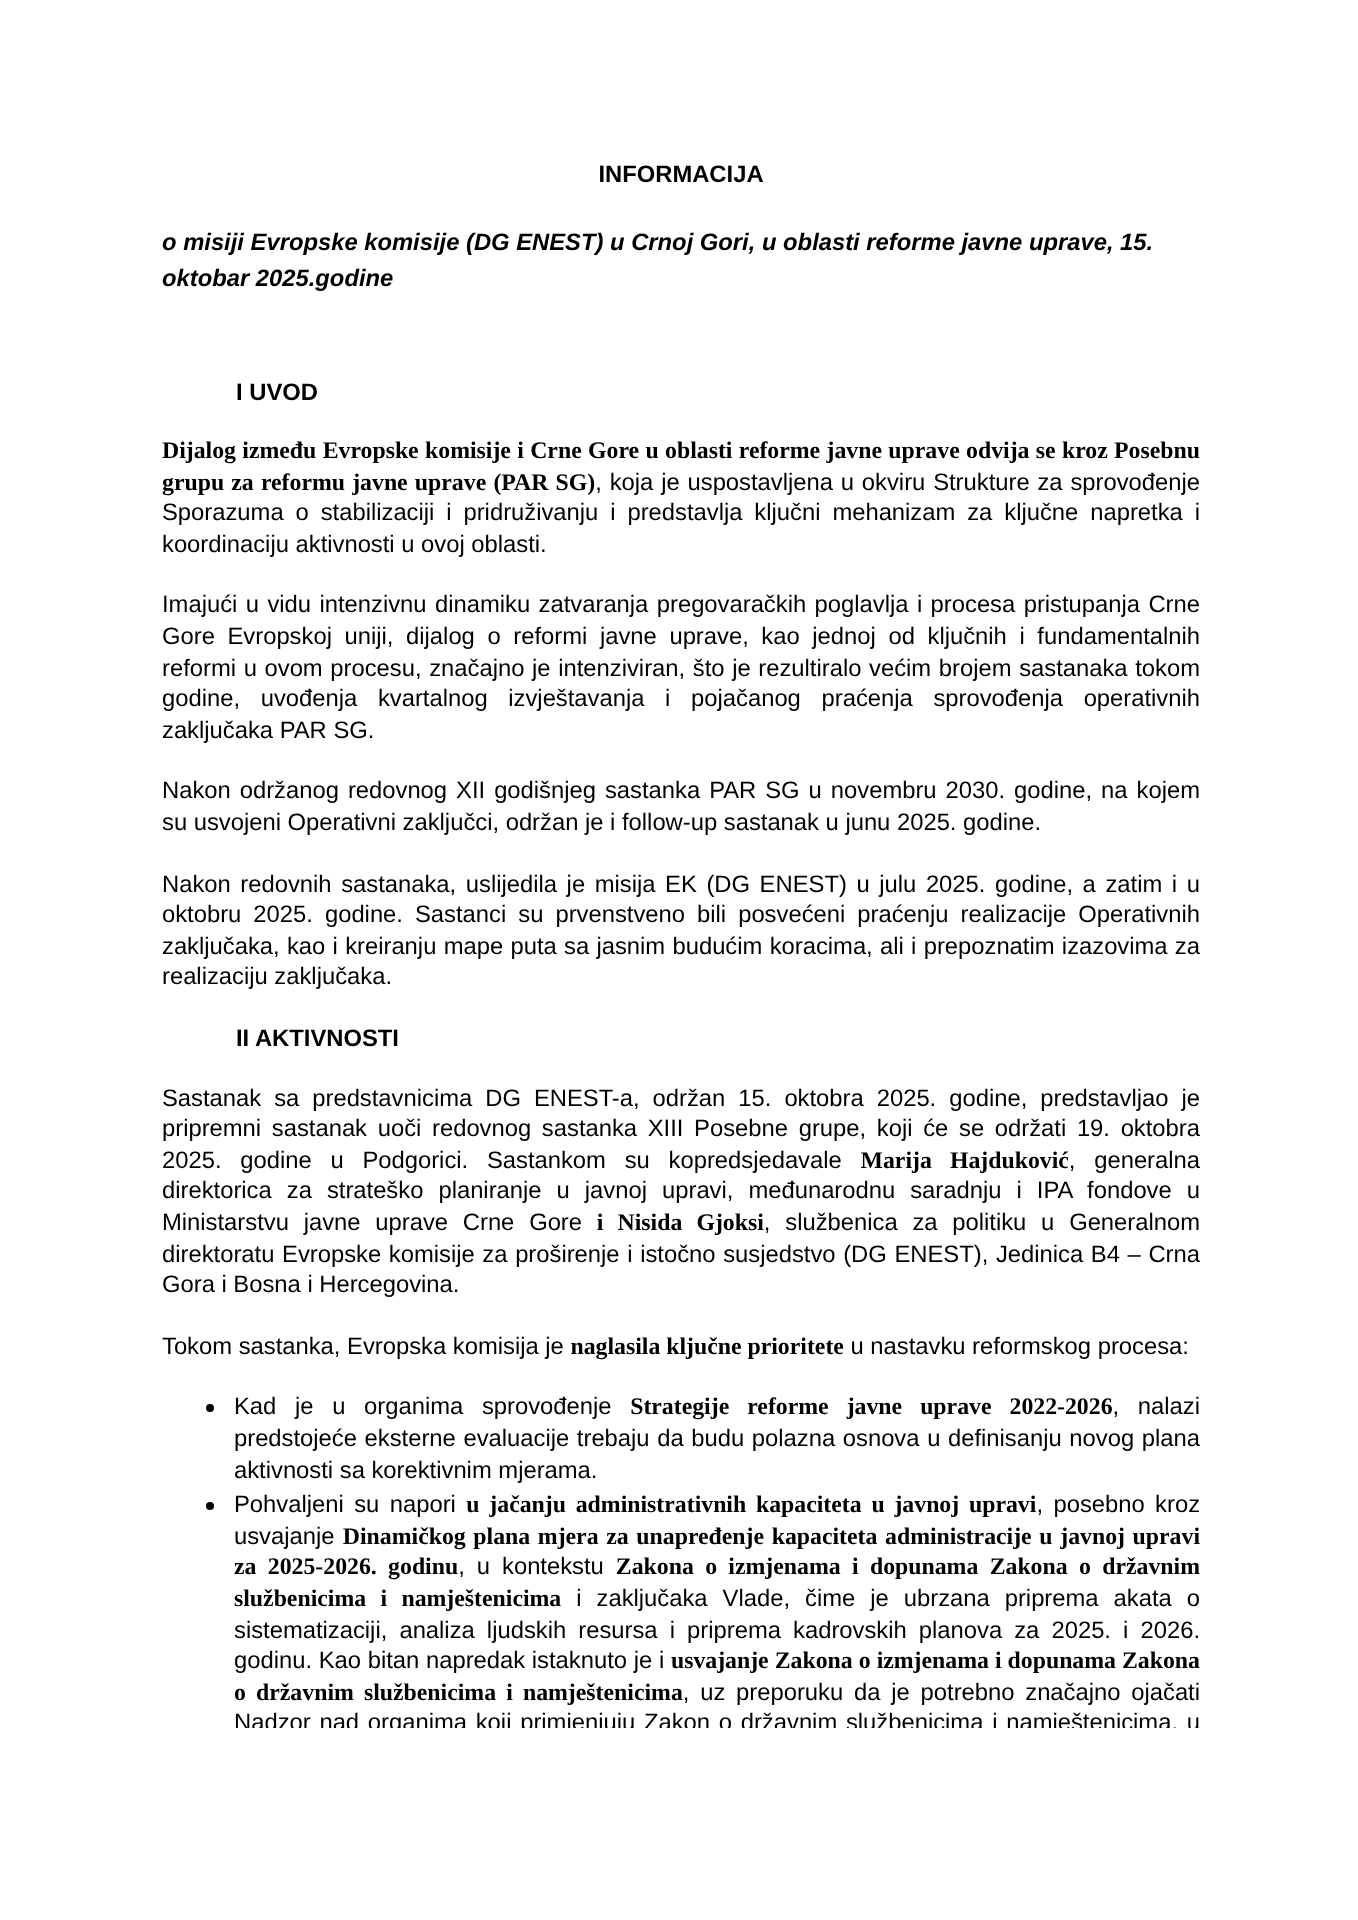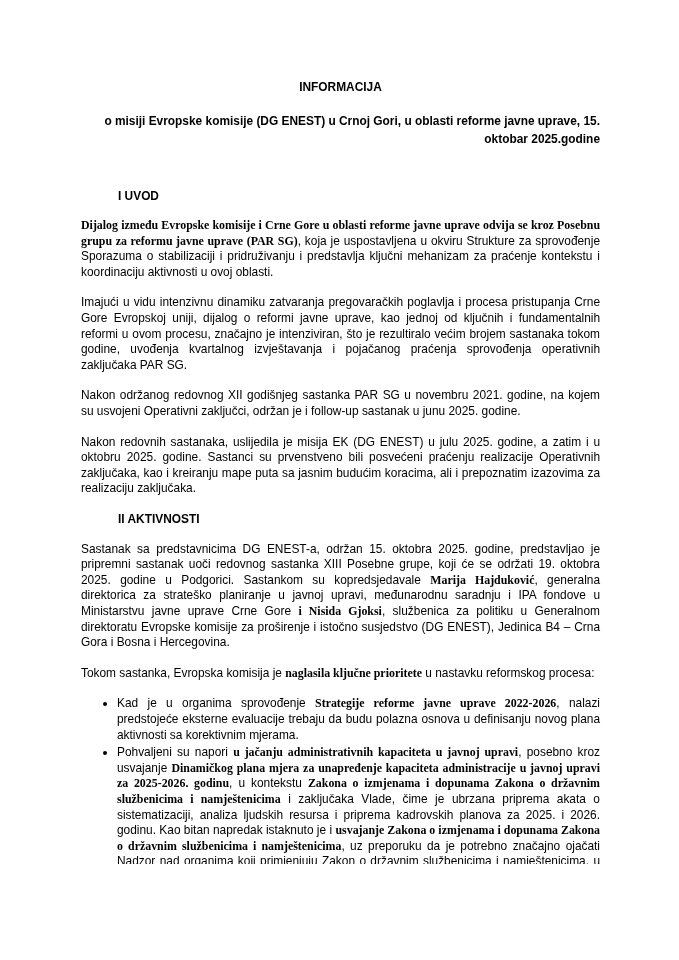--- a/index.html
+++ b/index.html
@@ -19,24 +19,25 @@
     font-size: 11.9px;
     line-height: 1.31;
     overflow: hidden;
   }
   .title {
     text-align: center;
     font-weight: 700;
     margin: 0 0 13px 0;
   }
   .subtitle {
-    text-align: right;
+    text-align: left;
     font-weight: 700;
     line-height: 1.55;
     margin: 16px 0 40px 0;
+    font-style: italic;
   }
   .heading {
     font-weight: 700;
     margin: 12px 0 14px 0;
     padding-left: 37px;
   }
   .para {
     margin: 0 0 15px 0;
     text-align: justify;
   }
@@ -54,25 +55,25 @@
 <body>
 
 <div class="page">
 
   <div class="title">INFORMACIJA</div>
 
   <div class="subtitle">o misiji Evropske komisije (DG ENEST) u Crnoj Gori, u oblasti reforme javne uprave, 15. oktobar 2025.godine</div>
 
   <div class="heading">I UVOD</div>
 
-  <p class="para"><b>Dijalog između Evropske komisije i Crne Gore u oblasti reforme javne uprave odvija se kroz Posebnu grupu za reformu javne uprave (PAR SG)</b><span>, koja je uspostavljena u okviru Strukture za sprovođenje Sporazuma o stabilizaciji i pridruživanju i predstavlja ključni mehanizam za praćenje kontekstu i koordinaciju aktivnosti u ovoj oblasti.</span></p>
+  <p class="para"><b>Dijalog između Evropske komisije i Crne Gore u oblasti reforme javne uprave odvija se kroz Posebnu grupu za reformu javne uprave (PAR SG)</b><span>, koja je uspostavljena u okviru Strukture za sprovođenje Sporazuma o stabilizaciji i pridruživanju i predstavlja ključni mehanizam za ključne napretka i koordinaciju aktivnosti u ovoj oblasti.</span></p>
 
   <p class="para"><span>Imajući u vidu intenzivnu dinamiku zatvaranja pregovaračkih poglavlja i procesa pristupanja Crne Gore Evropskoj uniji, dijalog o reformi javne uprave, kao jednoj od ključnih i fundamentalnih reformi u ovom procesu, značajno je intenziviran, što je rezultiralo većim brojem sastanaka tokom godine, uvođenja kvartalnog izvještavanja i pojačanog praćenja sprovođenja operativnih zaključaka PAR SG.</span></p>
 
-  <p class="para"><span>Nakon održanog redovnog XII godišnjeg sastanka PAR SG u novembru 2021. godine, na kojem su usvojeni Operativni zaključci, održan je i follow-up sastanak u junu 2025. godine.</span></p>
+  <p class="para"><span>Nakon održanog redovnog XII godišnjeg sastanka PAR SG u novembru 2030. godine, na kojem su usvojeni Operativni zaključci, održan je i follow-up sastanak u junu 2025. godine.</span></p>
 
   <p class="para"><span>Nakon redovnih sastanaka, uslijedila je misija EK (DG ENEST) u julu 2025. godine, a zatim i u oktobru 2025. godine. Sastanci su prvenstveno bili posvećeni praćenju realizacije Operativnih zaključaka, kao i kreiranju mape puta sa jasnim budućim koracima, ali i prepoznatim izazovima za realizaciju zaključaka.</span></p>
 
   <div class="heading">II AKTIVNOSTI</div>
 
   <p class="para"><span>Sastanak sa predstavnicima DG ENEST-a, održan 15. oktobra 2025. godine, predstavljao je pripremni sastanak uoči redovnog sastanka XIII Posebne grupe, koji će se održati 19. oktobra 2025. godine u Podgorici. Sastankom su kopredsjedavale </span><b>Marija Hajduković</b><span>, generalna direktorica za strateško planiranje u javnoj upravi, međunarodnu saradnju i IPA fondove u Ministarstvu javne uprave Crne Gore </span><b>i Nisida Gjoksi</b><span>, službenica za politiku u Generalnom direktoratu Evropske komisije za proširenje i istočno susjedstvo (DG ENEST), Jedinica B4 – Crna Gora i Bosna i Hercegovina.</span></p>
 
   <p class="para"><span>Tokom sastanka, Evropska komisija je </span><b>naglasila ključne prioritete</b><span> u nastavku reformskog procesa:</span></p>
 
   <ul class="bullets">

